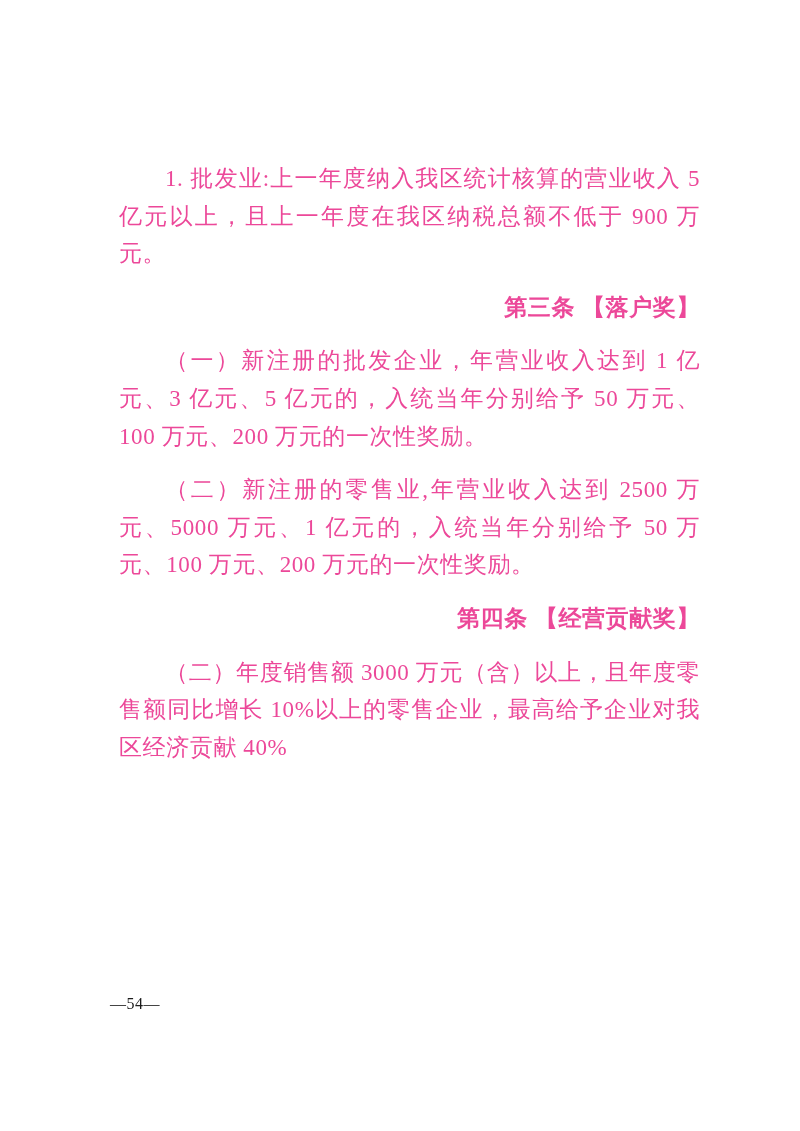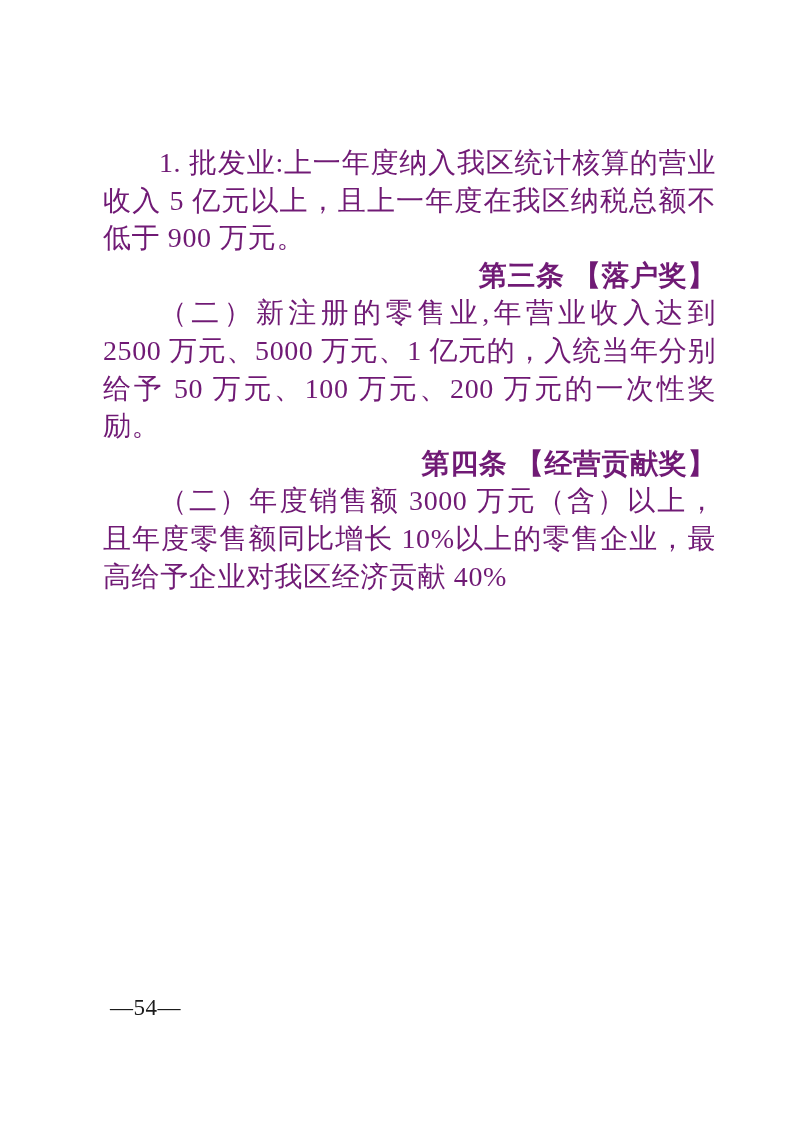--- a/index.html
+++ b/index.html
@@ -16,55 +16,56 @@
     overflow: hidden;
     color: #1a1a1a;
   }
   .content {
     position: absolute;
     left: 103px;
     top: 144px;
     width: 613px;
   }
   .para {
-    margin: 0;
-    font-size: 28px;
+    margin: 16px;
+    font-size: 23px;
     line-height: 37.6px;
     letter-spacing: 0.6px;
     text-indent: 2em;
     text-align: justify;
     text-justify: inter-character;
-    color: #701a75;
+    color: #ec4899;
   }
   .para.body {
     font-family: "Liberation Serif", "DejaVu Serif", serif;
     font-weight: 400;
   }
   .para.heading {
     font-family: "Liberation Sans", "DejaVu Sans", sans-serif;
     font-weight: 700;
     text-align: right;
   }
   .footer {
     position: absolute;
     left: 110px;
     top: 995px;
     font-family: "Liberation Serif", "DejaVu Serif", serif;
-    font-size: 23px;
+    font-size: 16px;
     letter-spacing: 0.5px;
     color: #1b1b1b;
   }
 </style>
 </head>
 <body>
 
 <div class="page">
   <div class="content">
     <p class="para body">1. 批发业:上一年度纳入我区统计核算的营业收入 5 亿元以上，且上一年度在我区纳税总额不低于 900 万元。</p>
     <p class="para heading">第三条 【落户奖】</p>
+    <p class="para body">（一）新注册的批发企业，年营业收入达到 1 亿元、3 亿元、5 亿元的，入统当年分别给予 50 万元、100 万元、200 万元的一次性奖励。</p>
     <p class="para body">（二）新注册的零售业,年营业收入达到 2500 万元、5000 万元、1 亿元的，入统当年分别给予 50 万元、100 万元、200 万元的一次性奖励。</p>
     <p class="para heading">第四条 【经营贡献奖】</p>
     <p class="para body">（二）年度销售额 3000 万元（含）以上，且年度零售额同比增长 10%以上的零售企业，最高给予企业对我区经济贡献 40%</p>
   </div>
 
   <div class="footer">
     <span>—54—</span>
   </div>
 </div>
 

